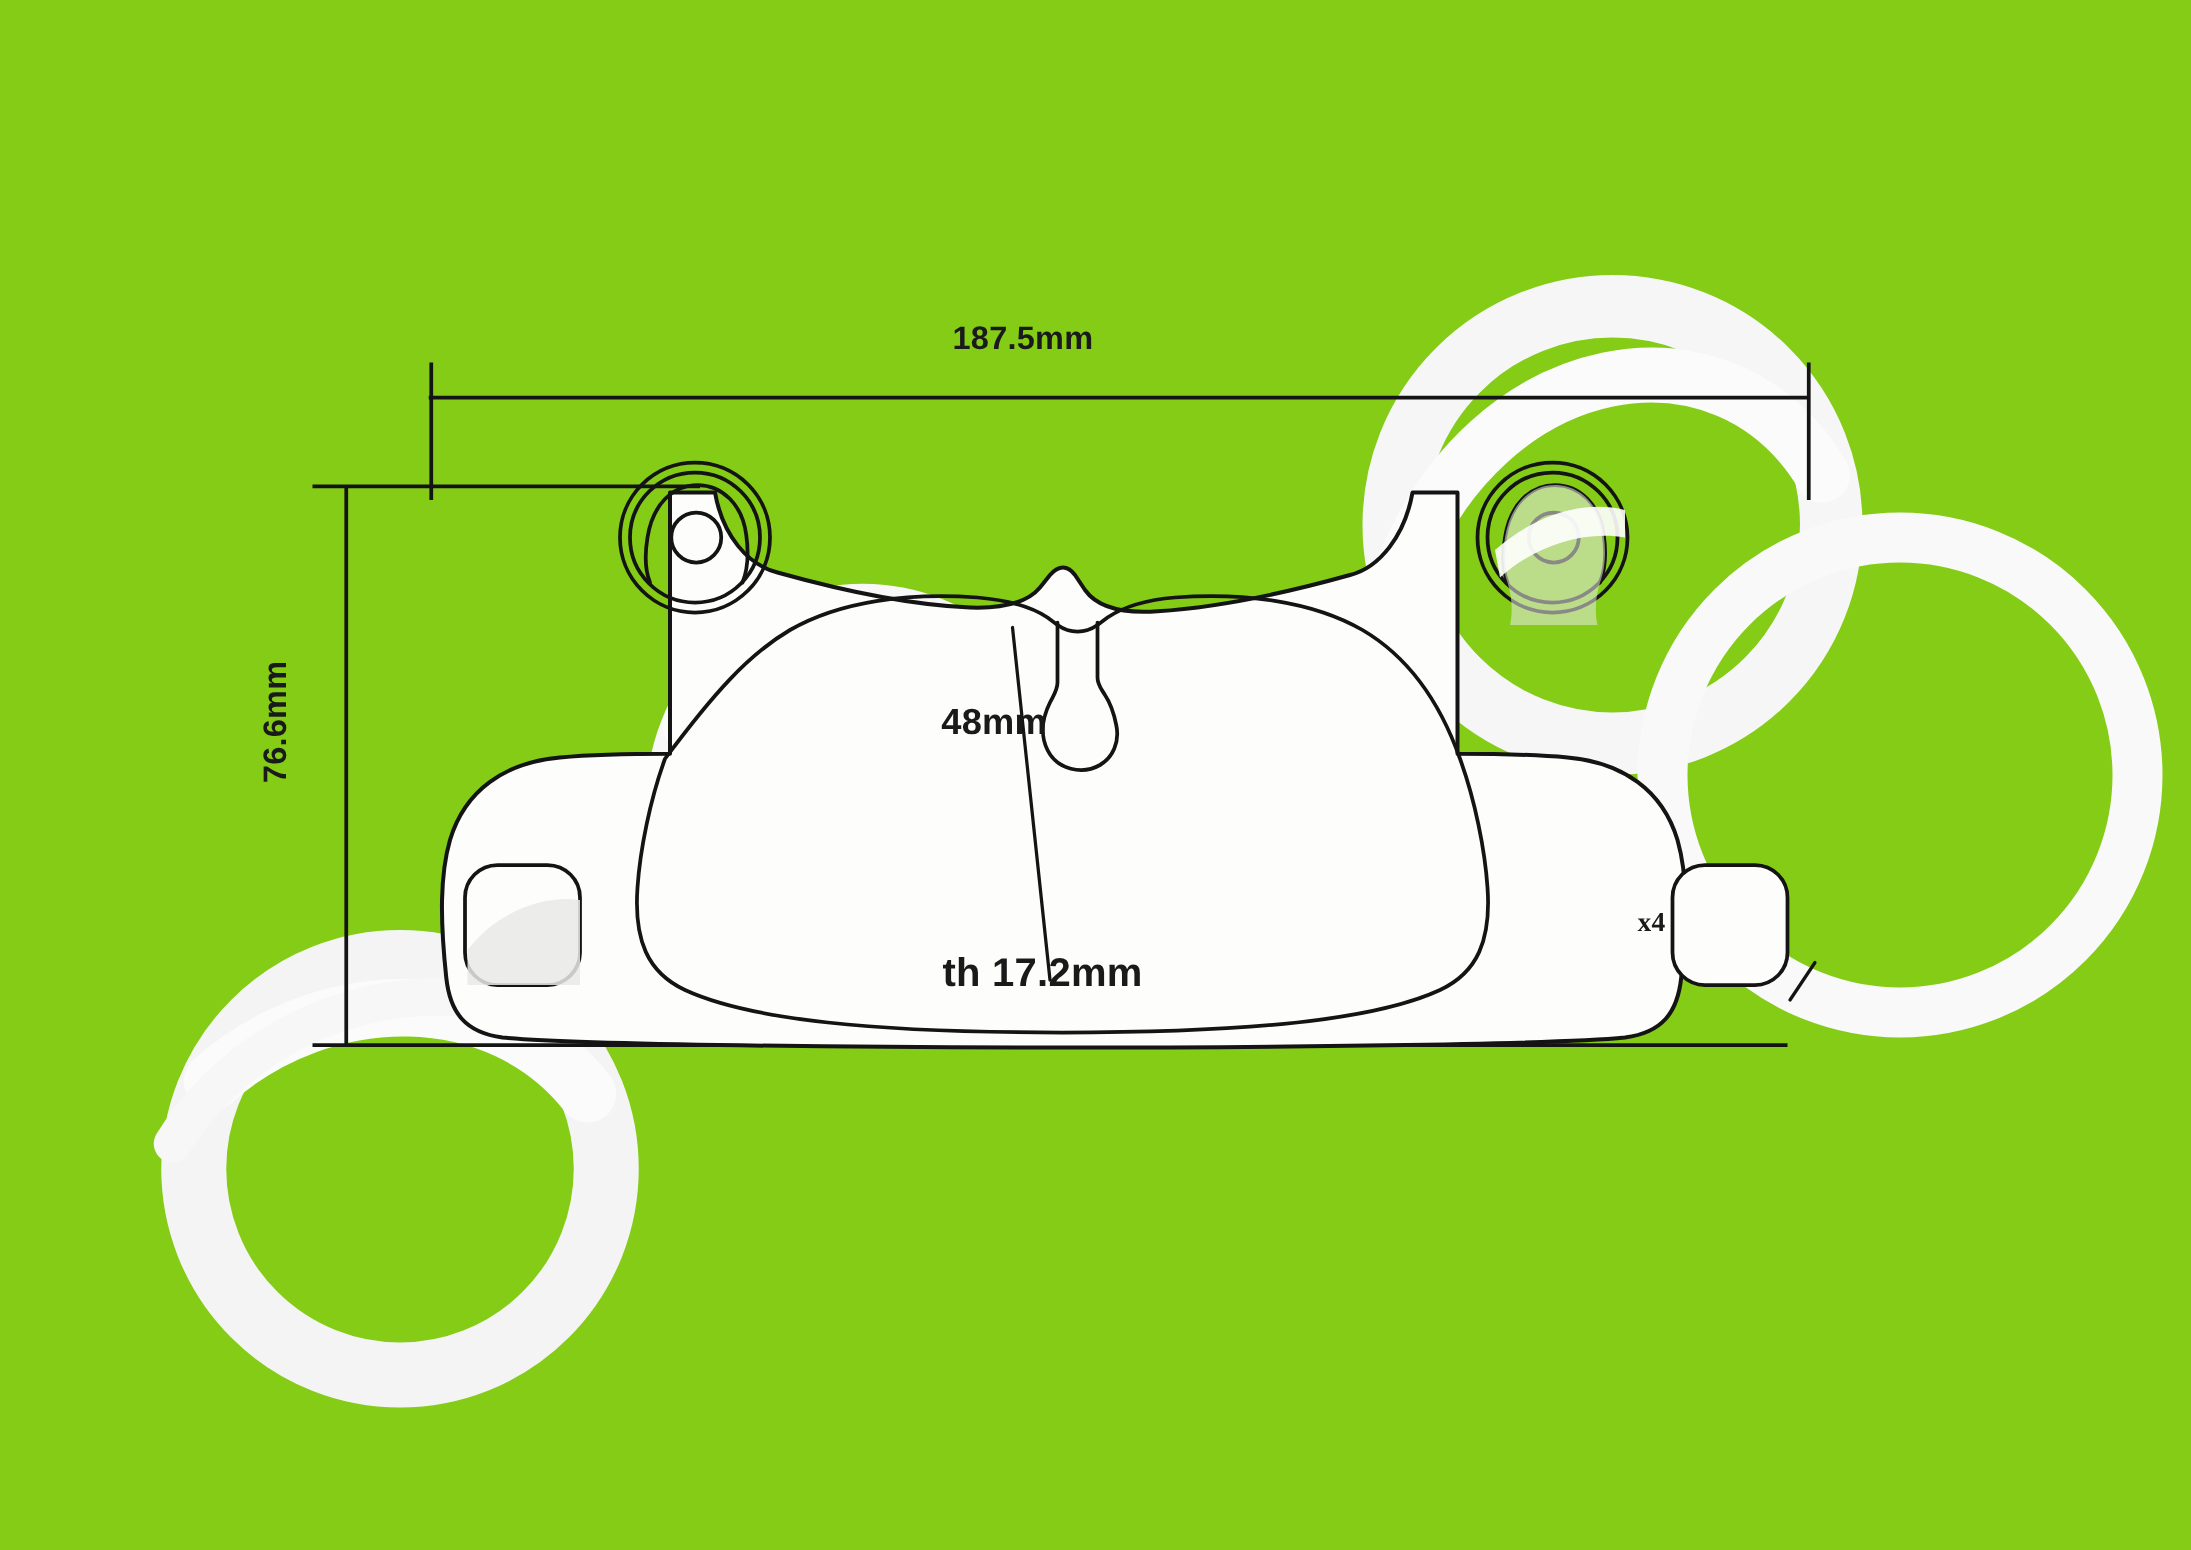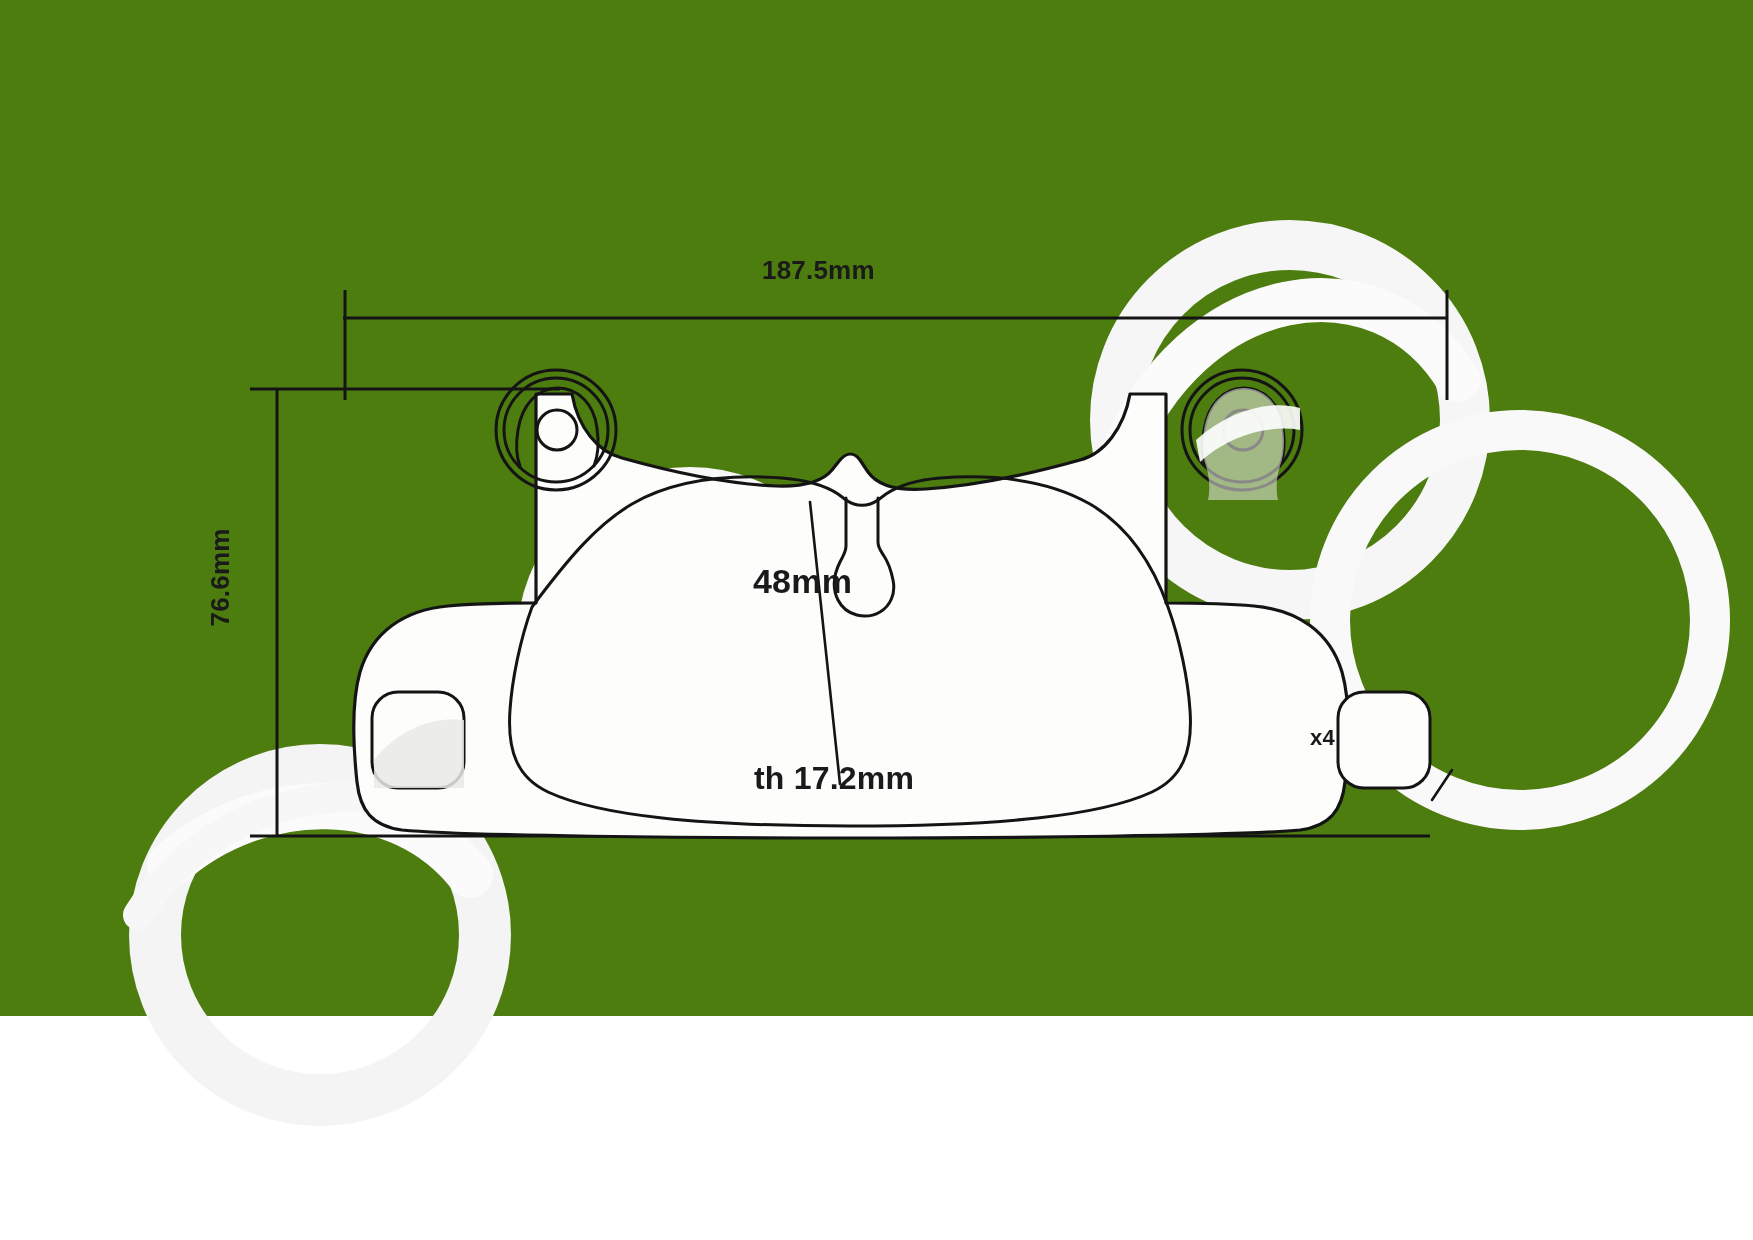--- a/index.html
+++ b/index.html
@@ -10,22 +10,22 @@
   body {
     width: 1753px;
     height: 1240px;
     font-family: "Liberation Sans", sans-serif;
     overflow: hidden;
     position: relative;
   }
   #stage {
     position: relative;
     width: 1753px;
-    height: 1016px;
-    background: #4d7c0f;
+    height: 1240px;
+    background: #84cc16;
   }
   svg.drawing {
     position: absolute;
     left: 0;
     top: 0;
     width: 1753px;
     height: 1240px;
     display: block;
   }
   .dim-label {
@@ -42,33 +42,34 @@
     top: 255px;
   }
   #label-height {
     font-size: 26px;
     left: 171px;
     top: 562px;
     transform: rotate(-90deg);
     transform-origin: center center;
   }
   #label-pad-height {
-    font-size: 34px;
+    font-size: 29px;
     left: 753px;
     top: 562px;
   }
   #label-thickness {
     font-size: 32px;
     left: 754px;
     top: 760px;
   }
   #label-qty {
     font-size: 22px;
     left: 1310px;
     top: 725px;
+    font-family: Liberation Serif, serif;
   }
 </style>
 </head>
 <body>
 
 <div id="stage">
 
   <svg class="drawing" viewBox="0 0 1753 1240">
     <defs>
       <clipPath id="clipBody">

